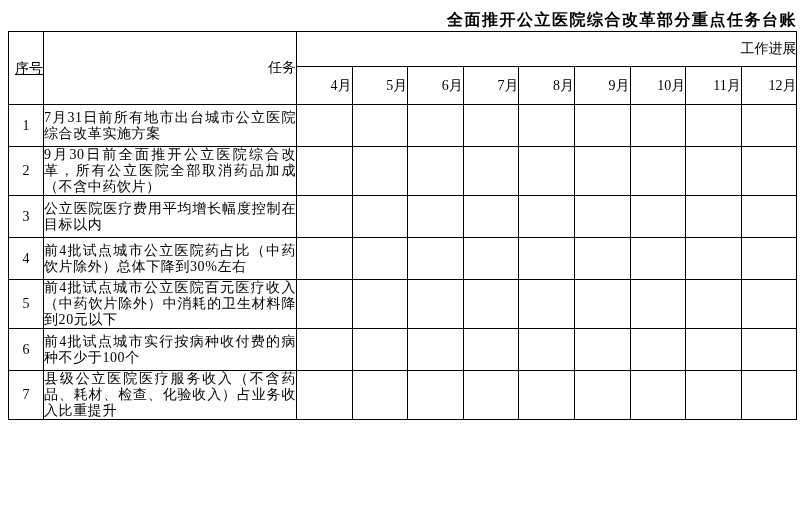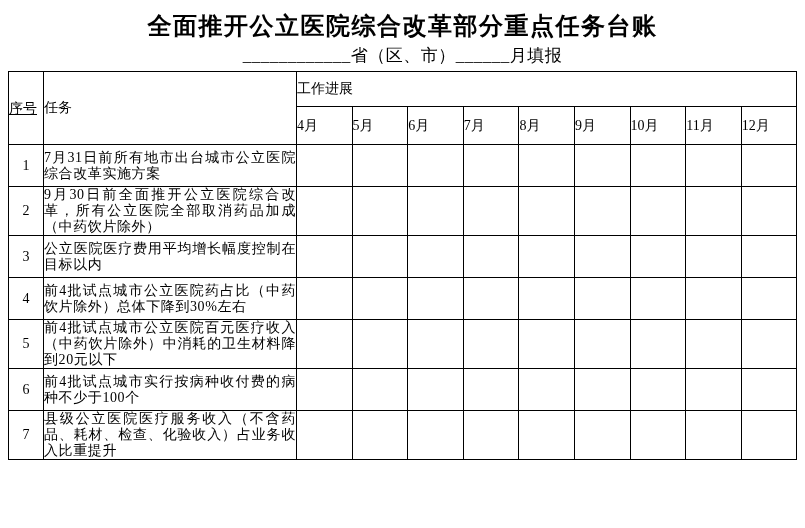--- a/index.html
+++ b/index.html
@@ -7,23 +7,23 @@
   body {
     width: 805px;
     height: 528px;
     background: #ffffff;
     color: #000000;
     font-family: "Liberation Serif", "DejaVu Serif", serif;
     overflow: hidden;
   }
   .page { padding: 6px 8px 0 8px; }
   .doc-title {
-    text-align: center;
+    text-align: right;
     font-weight: bold;
-    font-size: 24px;
+    font-size: 16px;
     letter-spacing: 1.5px;
     margin-top: 4px;
     white-space: nowrap;
   }
   .doc-subtitle {
     text-align: center;
     font-size: 17px;
     letter-spacing: 0.5px;
     margin: 2px 0 4px 0;
     white-space: nowrap;
@@ -35,21 +35,21 @@
   }
   table.ledger th, table.ledger td {
     border: 1px solid #000000;
     padding: 0;
     font-weight: normal;
     vertical-align: middle;
   }
   col.c-no   { width: 35px;  }
   col.c-task { width: 253px; }
   col.c-m    { width: 55.6px;}
-  th { font-size: 14px; text-align: left; }
+  th { font-size: 14px; text-align: right; }
   .th-no {
     word-break: break-all;
     padding: 0 10px;
     line-height: 19px;
     text-decoration: underline;
   }
   tr.hdr-a { height: 35px; }
   tr.hdr-b { height: 38px; padding-left: 27px; }
   td.cell-no {
     text-align: center;
@@ -63,21 +63,20 @@
     letter-spacing: 0.6px;
     word-break: break-all;
   }
   td.cell-blank { height: 42px; }
 </style>
 </head>
 <body>
 
 <div class="page">
   <div class="doc-title">全面推开公立医院综合改革部分重点任务台账</div>
-  <div class="doc-subtitle">____________省（区、市）______月填报</div>
 
   <table class="ledger">
     <colgroup>
       <col class="c-no">
       <col class="c-task">
       <col class="c-m">
         <col class="c-m">
         <col class="c-m">
         <col class="c-m">
         <col class="c-m">
@@ -113,21 +112,21 @@
         <td class="cell-blank"></td>
         <td class="cell-blank"></td>
         <td class="cell-blank"></td>
         <td class="cell-blank"></td>
         <td class="cell-blank"></td>
         <td class="cell-blank"></td>
         <td class="cell-blank"></td>
       </tr>
       <tr>
         <td class="cell-no">2</td>
-        <td class="cell-task">9月30日前全面推开公立医院综合改革，所有公立医院全部取消药品加成（中药饮片除外）</td>
+        <td class="cell-task">9月30日前全面推开公立医院综合改革，所有公立医院全部取消药品加成（不含中药饮片）</td>
         <td class="cell-blank"></td>
         <td class="cell-blank"></td>
         <td class="cell-blank"></td>
         <td class="cell-blank"></td>
         <td class="cell-blank"></td>
         <td class="cell-blank"></td>
         <td class="cell-blank"></td>
         <td class="cell-blank"></td>
         <td class="cell-blank"></td>
       </tr>

